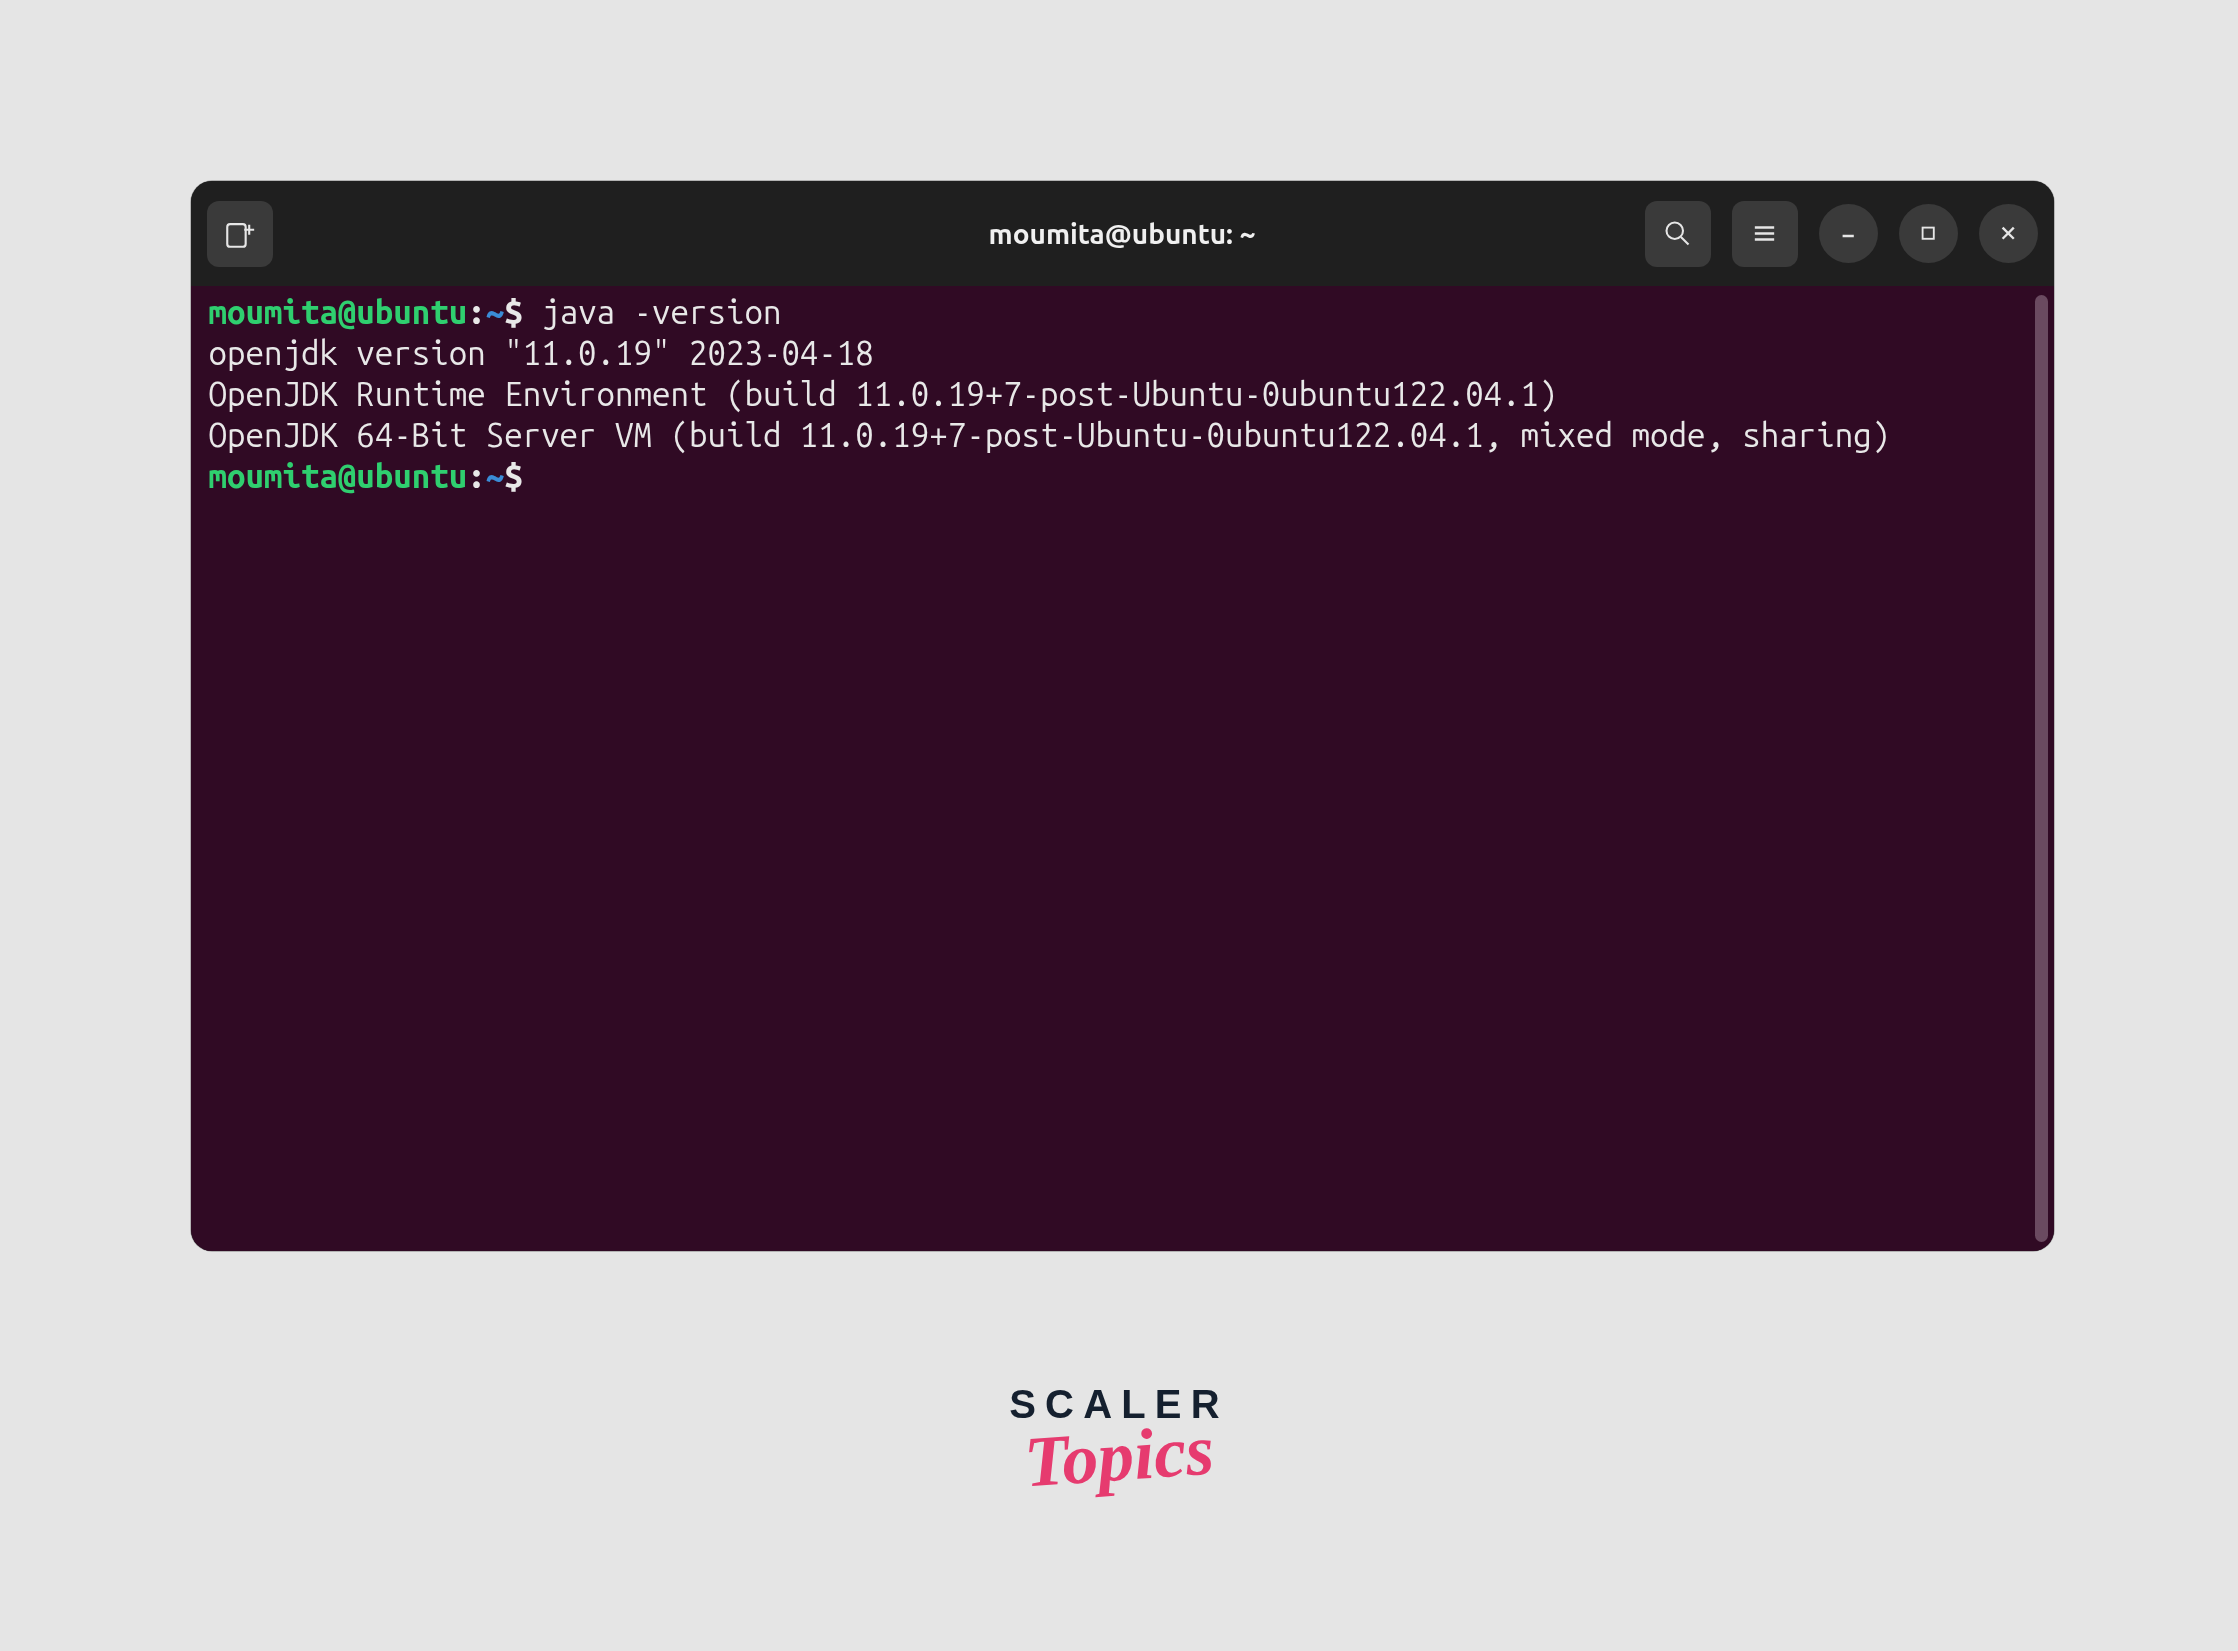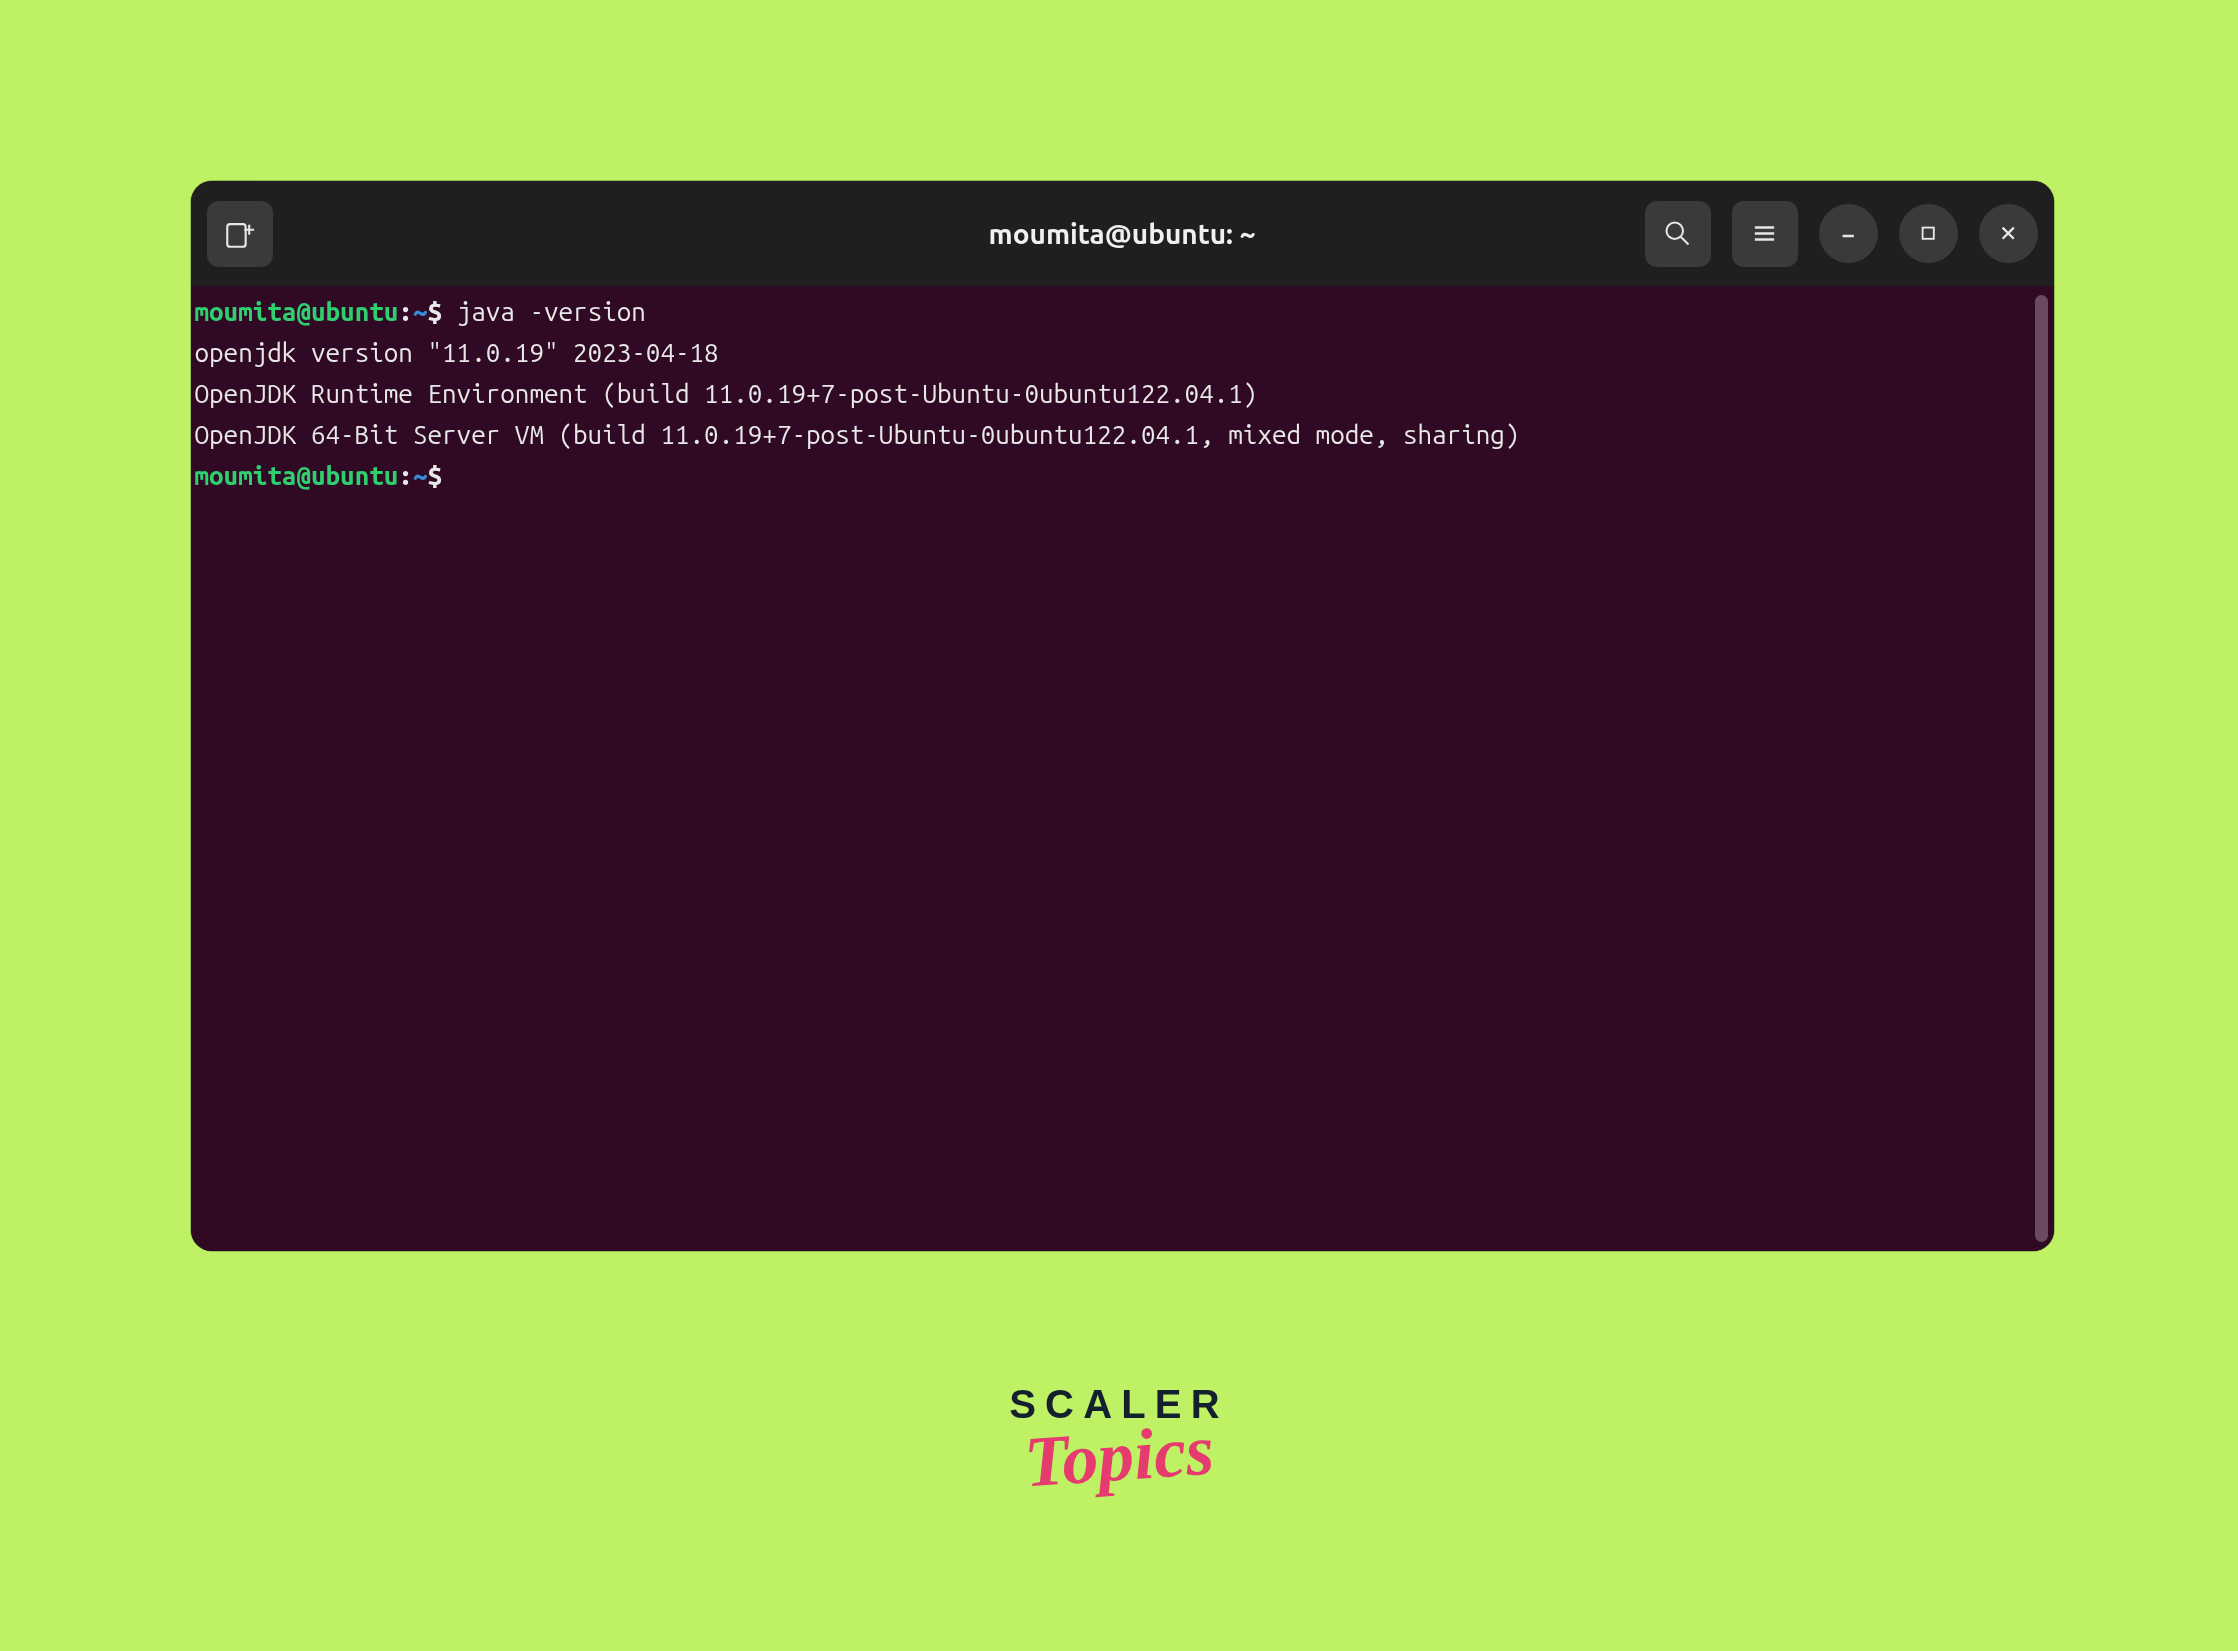--- a/index.html
+++ b/index.html
@@ -8,21 +8,21 @@
     background: #ffffff;
     font-family: "Ubuntu Mono", "DejaVu Sans Mono", Consolas, monospace;
     display: flex;
     flex-direction: column;
     align-items: center;
   }
   .stage {
     width: 2239px;
     height: 1651px;
     position: relative;
-    background: #bef264;
+    background: #e5e5e5;
   }
   .terminal-window {
     position: absolute;
     left: 191px;
     top: 181px;
     width: 1863px;
     height: 1070px;
     border-radius: 21px;
     overflow: hidden;
     background: #1f1f1f;
@@ -81,25 +81,25 @@
   .terminal-scroll {
     position: absolute;
     top: 9.2px;
     right: 5.3px;
     bottom: 9.2px;
     width: 13px;
     background: #6a4a60;
     border-radius: 6.6px;
   }
   .term-content {
-    font-size: 26px;
+    font-size: 33px;
     line-height: 41px;
     white-space: pre;
     color: #e8e8e8;
-    padding-left: 4px;
+    padding-left: 18px;
   }
   .line { display: block; }
   .user { color: #2fcf6f; font-weight: 700; }
   .sep  { color: #e8e8e8; font-weight: 700; }
   .path { color: #3a8cd6; font-weight: 700; }
   .dollar { color: #e8e8e8; font-weight: 700; }
   .cmd  { color: #e8e8e8; }
   .out  { color: #e8e8e8; }
 
   

